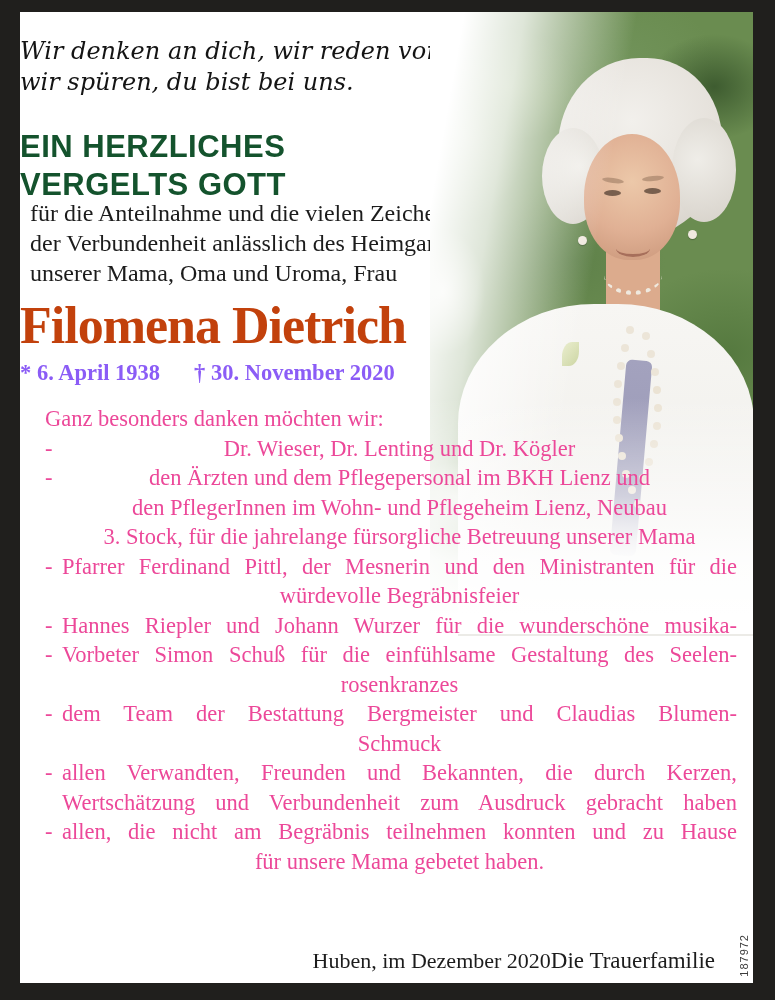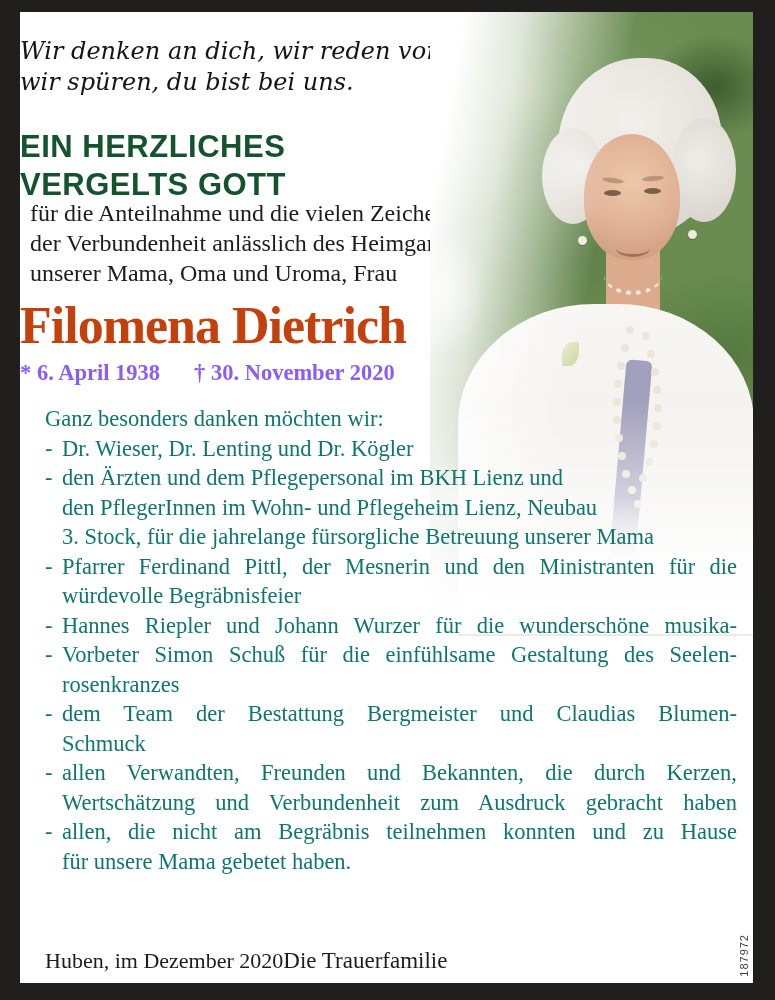--- a/index.html
+++ b/index.html
@@ -64,29 +64,29 @@
   .title{position:absolute;left:0;top:102px;width:530px;
     font-family:"Liberation Sans", sans-serif;font-weight:bold;font-size:31px;line-height:38px;
     letter-spacing:.5px;color:#14532d;margin-top:14px;}
   .intro{position:absolute;left:10px;top:186px;width:510px;font-size:24px;line-height:30px;color:#1c1c1c;}
   .name{position:absolute;left:0;top:286px;width:530px;font-weight:bold;font-size:52px;line-height:56px;
     letter-spacing:-1px;color:#c2410c;}
   .dates{position:absolute;left:0;top:348px;width:530px;font-weight:bold;font-size:22.5px;color:#8b5cf6;}
   .dates .gap{display:inline-block;width:34px;}
 
   .thanks{position:absolute;left:25px;top:392px;width:692px;z-index:10;
-    font-size:22.5px;line-height:29.5px;color:#0f766e;}
+    font-size:22.5px;line-height:29.5px;color:#ec4899;}
   .lead{margin:0 0 0 0;}
   .tline{display:flex;align-items:baseline;}
   .tline .dash{flex:0 0 17px;}
-  .tline .txt{flex:1 1 auto;}
+  .tline .txt{flex:1 1 auto;text-align:center;}
   .tline.just .txt{text-align:justify;text-align-last:justify;-moz-text-align-last:justify;}
 
   .footer{position:absolute;left:25px;top:936px;width:670px;z-index:10;display:flex;
-    justify-content:flex-start;font-size:22px;color:#1c1c1c;}
+    justify-content:flex-end;font-size:22px;color:#1c1c1c;}
   .footer .fam{font-weight:normal;font-size:23px;}
 
   .vnum{position:absolute;right:3px;bottom:6px;z-index:10;writing-mode:vertical-rl;transform:rotate(180deg);
     font-family:"Liberation Sans", sans-serif;font-size:11px;letter-spacing:1px;color:#3b3b3b;}
 </style>
 </head>
 <body>
 
 <div class="stage">
   <div class="card">

